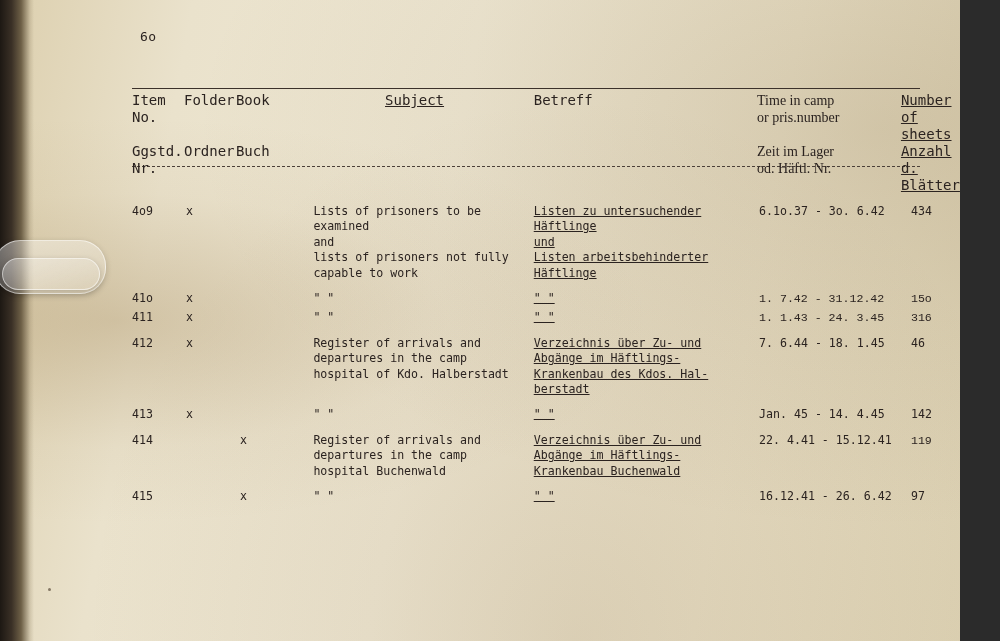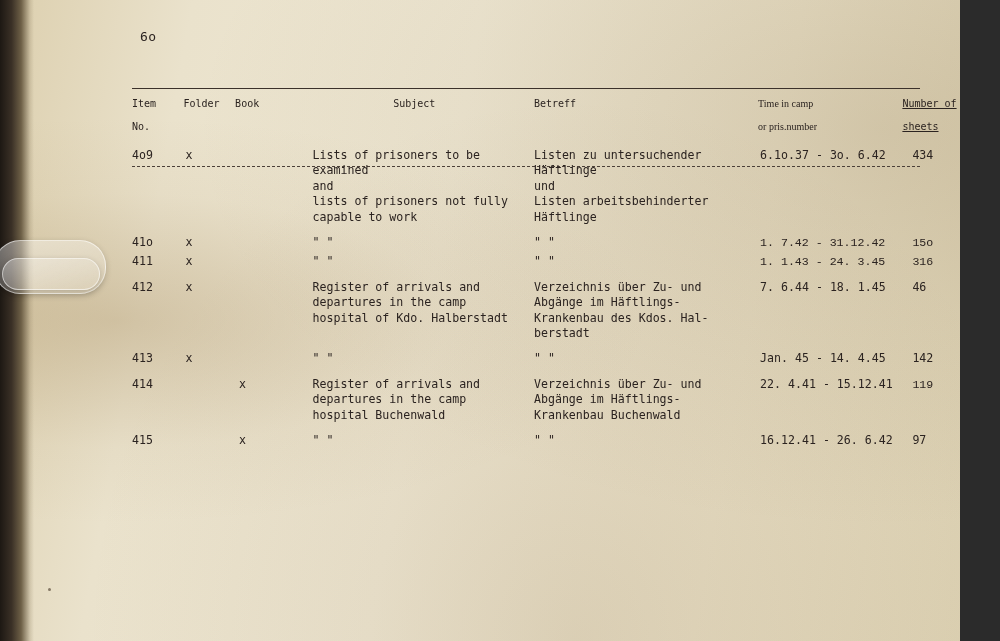--- a/index.html
+++ b/index.html
@@ -118,32 +118,32 @@
   }
 
   .c-item   { width: 52px;  padding-left: 4px !important; }
   .c-folder { width: 52px;  }
   .c-book   { width: 52px;  }
   .c-subject{ width: 232px; }
   .c-betreff{ width: 238px; }
   .c-time   { width: 148px; }
   .c-sheets { width: 62px;  }
 
-  .hd-en, .hd-de { font-size: 10px; line-height: 23px; }
-
-  .hd-subject { text-align: center !important; padding-left: 26px !important; }
+  .hd-en, .hd-de { font-size: 14px; line-height: 17px; }
+
+  .hd-subject { text-align: center !important; padding-left: 26px !important; text-decoration: underline; }
   .hd-betreff { padding-left: 18px !important; }
   .hd-time    { padding-left: 6px !important; font-family: Liberation Serif, serif; }
   .hd-sheets  { padding-left: 4px !important; text-decoration: underline; }
 
   .body-row td { padding-top: 10px !important; }
   .body-row.tight td { padding-top: 4px !important; }
 
   .cell-subject { padding-left: 26px !important; }
-  .cell-betreff { padding-left: 18px !important; }
+  .cell-betreff { padding-left: 18px !important; text-decoration: underline; }
   .cell-time    { padding-left: 8px !important; white-space: pre-line; }
   .cell-sheets  { padding-left: 14px !important; }
   .cell-x       { padding-left: 2px !important; }
   .cell-book-x  { padding-left: 4px !important; }
 
   .dittos {
     letter-spacing: 0px;
   }
   .nudge-down { padding-top: 16px !important; }
   .nudge-down2 { padding-top: 14px !important; font-family: Liberation Mono, monospace; }
@@ -189,20 +189,32 @@
 No.</th>
           <th class="hd-en">Folder</th>
           <th class="hd-en">Book</th>
           <th class="hd-en hd-subject">Subject</th>
           <th class="hd-en hd-betreff">Betreff</th>
           <th class="hd-en hd-time">Time in camp
 or pris.number</th>
           <th class="hd-en hd-sheets">Number of
 sheets</th>
         </tr>
+        <tr class="hd-row2">
+          <th class="hd-de">Ggstd.
+Nr.</th>
+          <th class="hd-de">Ordner</th>
+          <th class="hd-de">Buch</th>
+          <th class="hd-de"></th>
+          <th class="hd-de"></th>
+          <th class="hd-de hd-time">Zeit im Lager
+od. Häftl. Nr.</th>
+          <th class="hd-de hd-sheets">Anzahl d.
+Blätter</th>
+        </tr>
       </thead>
       <tbody>
 
         <tr class="body-row">
           <td>4o9</td>
           <td class="cell-x">x</td>
           <td class="cell-book-x"></td>
           <td class="cell-subject">Lists of prisoners to be
 examined
 and

